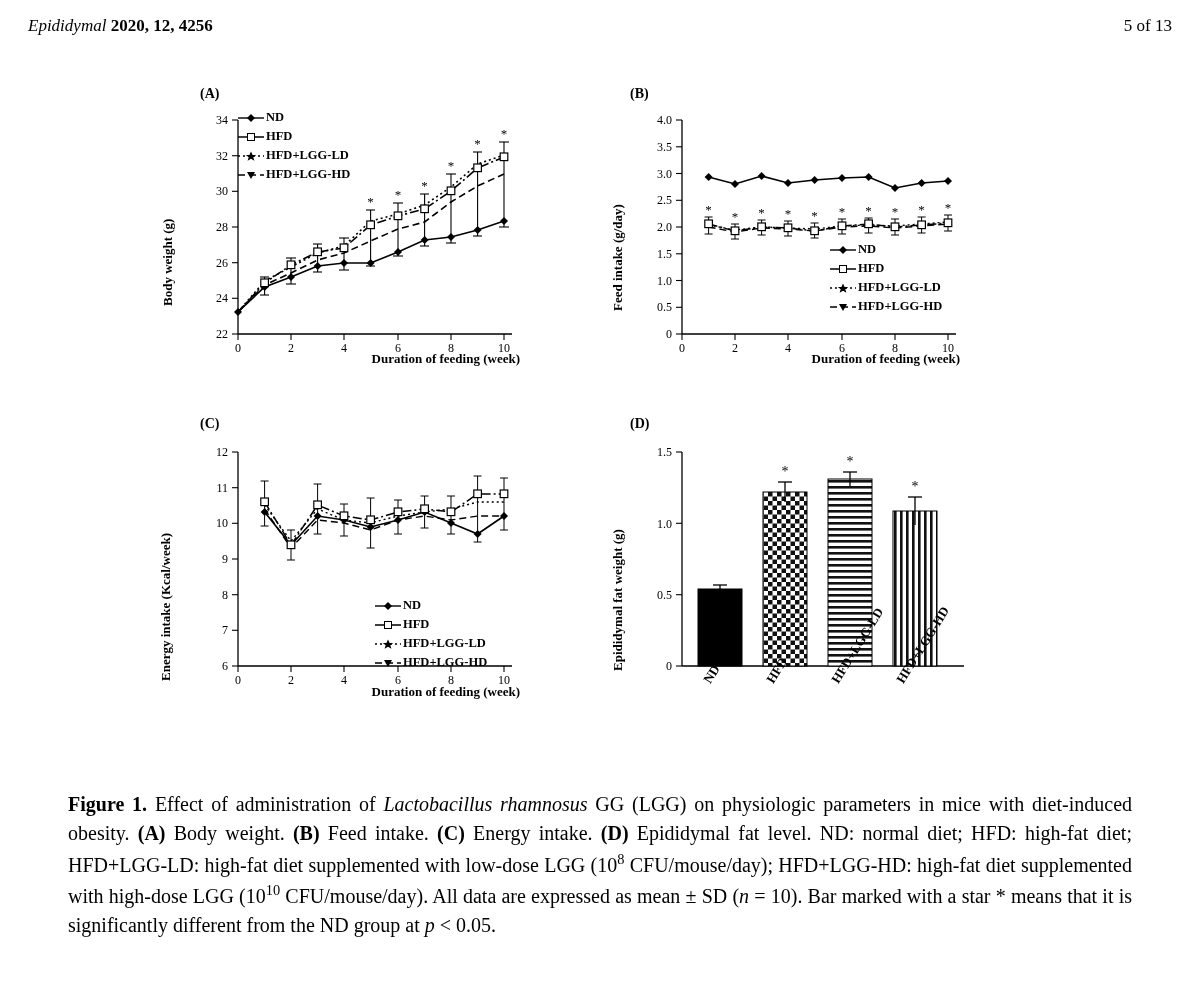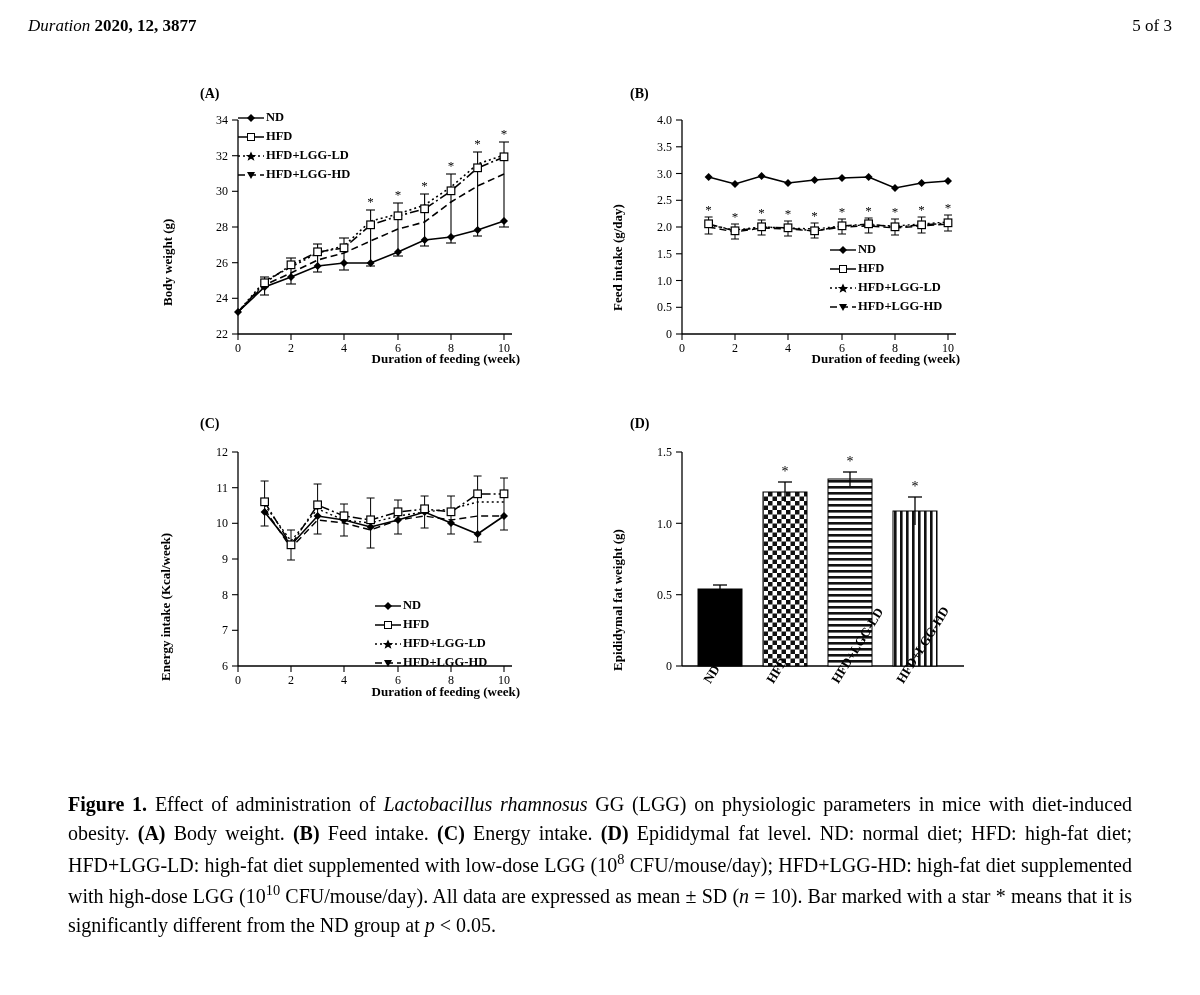--- a/index.html
+++ b/index.html
@@ -46,24 +46,24 @@
   .rot-label{
     position:absolute;font-weight:bold;font-size:13px;white-space:nowrap;
     transform:rotate(-58deg);transform-origin:left top;
   }
 </style>
 </head>
 <body>
 
 <div class="runhead">
   <div class="left">
-    <span>Duration</span>
-    <b>2020, 12, 3877</b>
+    <span>Epididymal</span>
+    <b>2020, 12, 4256</b>
   </div>
-  <div class="right">5 of 3</div>
+  <div class="right">5 of 13</div>
 </div>
 
 <div class="figure">
 
   <div class="panel" style="left:0px;top:0px;width:420px;height:290px;">
     <div class="panel-label" style="left:50px;top:0px;">(A)</div>
     <div class="axis-title-y" style="left:10px;top:220px;">Body weight (g)</div>
     <div class="axis-title-x" style="left:70px;top:265px;width:300px;">Duration of feeding (week)</div>
 
     <svg class="plot" style="left:30px;top:20px;" width="390" height="250" viewBox="0 0 390 250">

